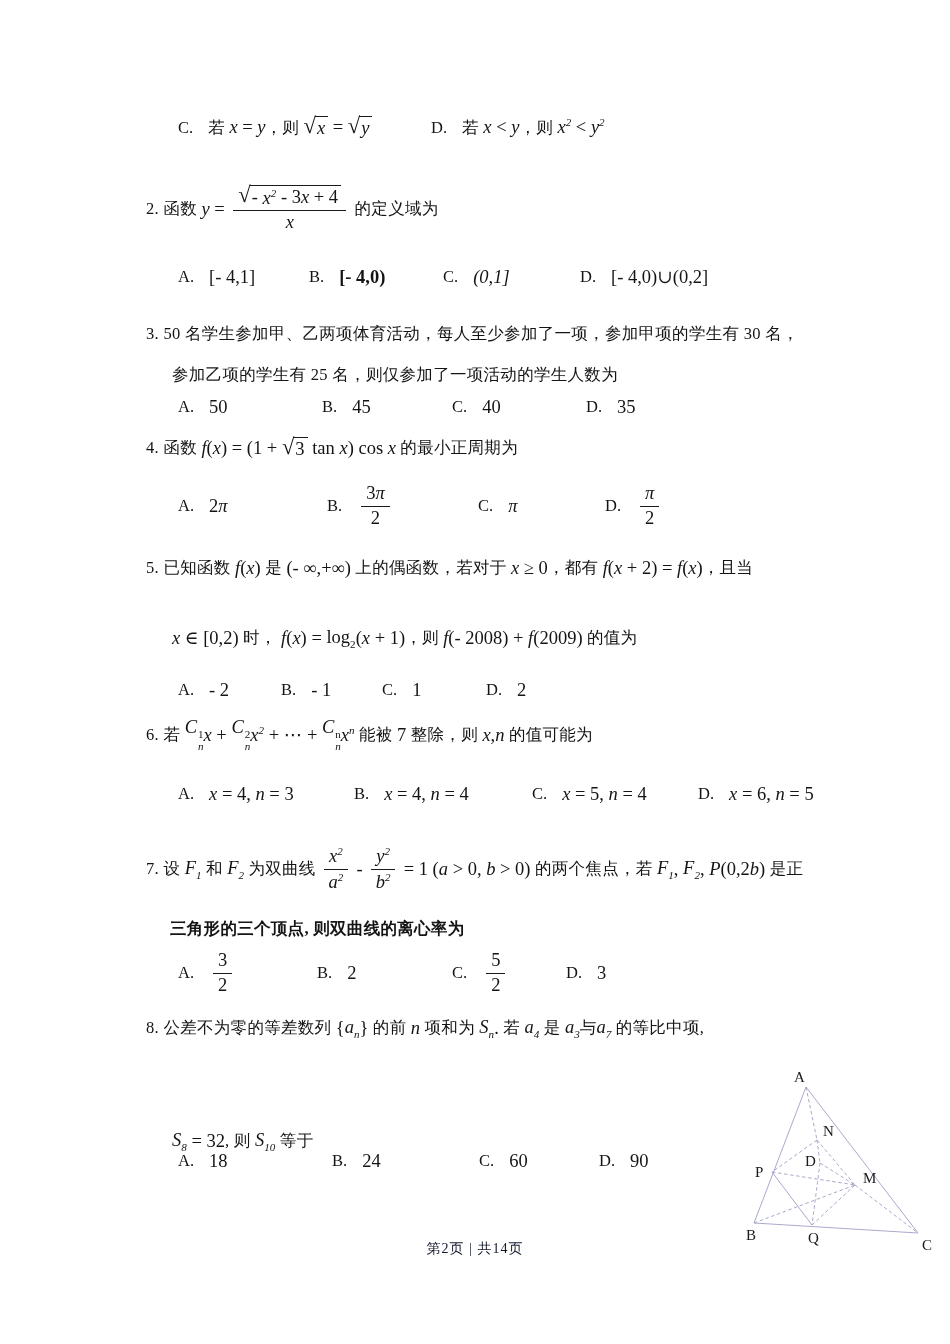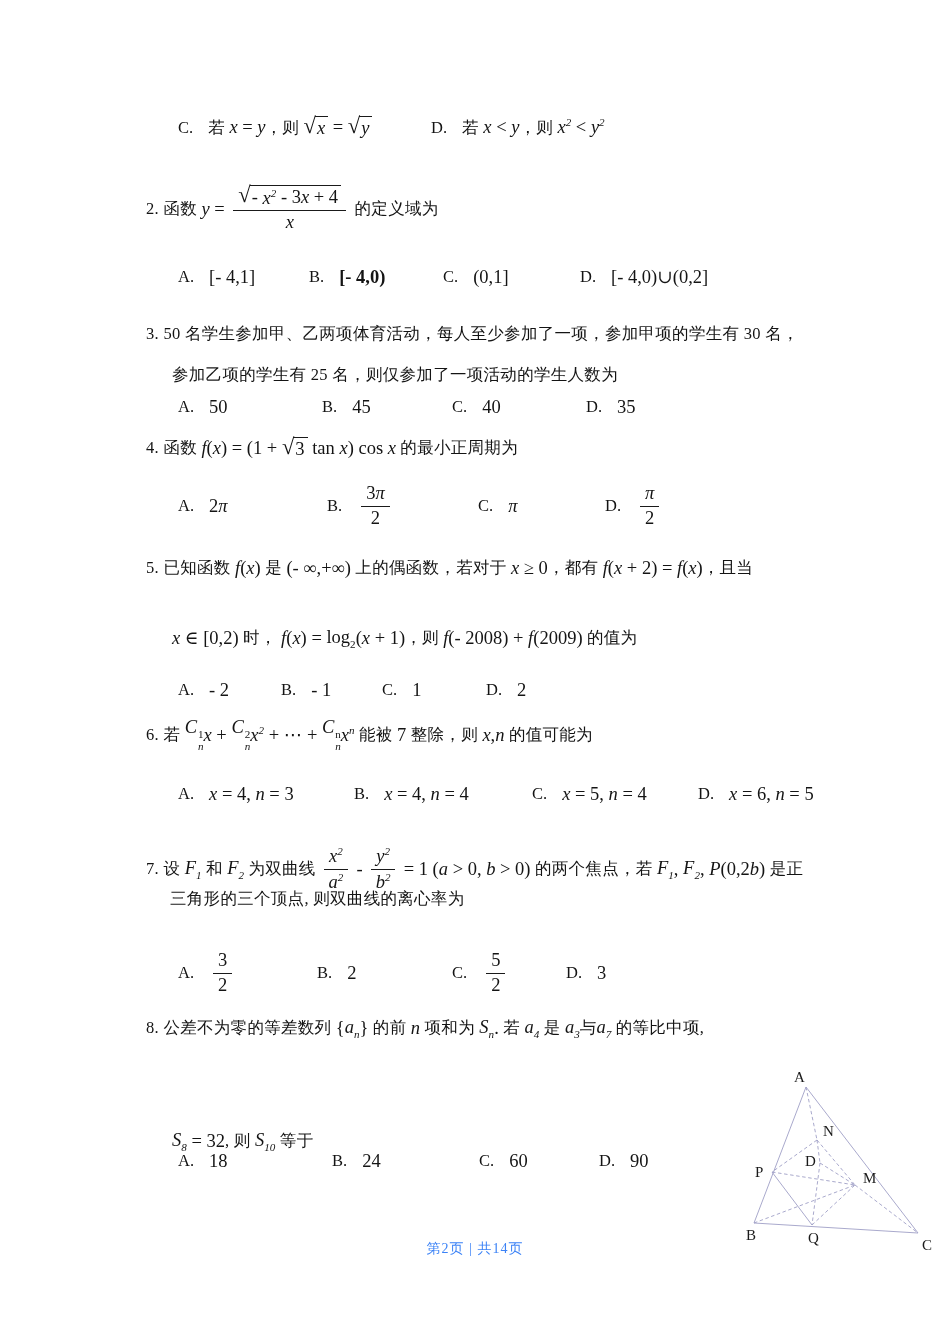--- a/index.html
+++ b/index.html
@@ -16,21 +16,21 @@
   .supsub span:first-child{font-style:normal;}
   .frac{display:inline-flex;flex-direction:column;align-items:center;line-height:1.15;margin:0 4px;}
   .frac .num{border-bottom:1.4px solid #1a1a1a;padding:0 5px 1px;display:inline-flex;align-items:center;white-space:pre;}
   .frac .den{padding-top:1px;display:inline-flex;align-items:center;white-space:pre;}
   .sqrt{display:inline-flex;align-items:flex-start;}
   .sqrt .sign{font-size:1.22em;line-height:1;margin-right:-1px;transform:translateY(-1px);}
   .sqrt .rad{border-top:1.4px solid #1a1a1a;padding:1px 3px 0 2px;display:inline-flex;align-items:center;white-space:pre;}
   .opts{position:absolute;display:grid;align-items:center;}
   .opt{display:flex;align-items:center;white-space:pre;}
   .optlab{font-size:16.5px;margin-right:15px;}
-  .footer{position:absolute;left:0;width:100%;text-align:center;font-size:14px;color:#3b82f6;letter-spacing:1px;}
+  .footer{position:absolute;left:0;width:100%;text-align:center;font-size:14px;color:#0f172a;letter-spacing:1px;}
   svg.fig{position:absolute;overflow:visible;}
   svg.fig text{font-family:"Liberation Serif","DejaVu Serif",serif;font-size:15px;fill:#1a1a1a;}
   
   .c-q1{grid-template-columns:253px auto;}
   .c-q2{grid-template-columns:131px 134px 137px auto;}
   .c-q3{grid-template-columns:144px 130px 134px auto;}
   .c-q4{grid-template-columns:149px 151px 127px auto;}
   .c-q5{grid-template-columns:103px 101px 104px auto;}
   .c-q6{grid-template-columns:176px 178px 166px auto;}
   .c-q7{grid-template-columns:139px 135px 114px auto;}
@@ -43,21 +43,21 @@
 
   <div class="opts c-q1" style="top:116px;left:178px;">
       <div class="opt"><span class="optlab">C.</span><span class="optbody" style="display: inline-flex; align-items: center; white-space: pre;"><span class="cn">若 </span><span class="mi">x</span><span class="mu"> = </span><span class="mi">y</span><span class="cn">，则 </span><span class="sqrt mu"><span class="sign">√</span><span class="rad"><span class="mi">x</span></span></span><span class="mu"> = </span><span class="sqrt mu"><span class="sign">√</span><span class="rad"><span class="mi">y</span></span></span></span></div>
       <div class="opt"><span class="optlab">D.</span><span class="optbody" style="display: inline-flex; align-items: center; white-space: pre;"><span class="cn">若 </span><span class="mi">x</span><span class="mu"> &lt; </span><span class="mi">y</span><span class="cn">，则 </span><span class="mi">x<sup>2</sup></span><span class="mu"> &lt; </span><span class="mi">y<sup>2</sup></span></span></div>
     </div>
 
   <div class="line" style="top:176px;left:146px;height:66px;"><span class="cn">2. 函数 </span><span class="mi">y</span><span class="mu"> = </span><span class="frac mu"><span class="num"><span class="sqrt mu"><span class="sign">√</span><span class="rad"><span class="mu">- </span><span class="mi">x<sup>2</sup></span><span class="mu"> - 3</span><span class="mi">x</span><span class="mu"> + 4</span></span></span></span><span class="den"><span class="mi">x</span></span></span><span class="cn"> 的定义域为</span></div>
   <div class="opts c-q2" style="top:262px;left:178px;height:30px;">
       <div class="opt"><span class="optlab">A.</span><span class="optbody" style="display: inline-flex; align-items: flex-start; white-space: pre;"><span class="mu">[- 4,1]</span></span></div>
       <div class="opt"><span class="optlab">B.</span><span class="optbody" style="display: inline-flex; align-items: center; white-space: pre; font-weight: bold;"><span class="mu">[- 4,0)</span></span></div>
-      <div class="opt"><span class="optlab">C.</span><span class="optbody" style="display: inline-flex; align-items: center; white-space: pre;"><span class="mu">(0,1]</span></span></div>
+      <div class="opt"><span class="optlab">C.</span><span class="optbody" style="display: inline-flex; align-items: center; white-space: pre; font-style: italic;"><span class="mu">(0,1]</span></span></div>
       <div class="opt"><span class="optlab">D.</span><span class="optbody" style="display: inline-flex; align-items: center; white-space: pre;"><span class="mu">[- 4,0)∪(0,2]</span></span></div>
     </div>
 
   <div class="line" style="top:323px;left:146px;text-align:right;"><span class="cn">3. 50 名学生参加甲、乙两项体育活动，每人至少参加了一项，参加甲项的学生有 30 名，</span></div>
   <div class="line" style="top:364px;left:172px;"><span class="cn">参加乙项的学生有 25 名，则仅参加了一项活动的学生人数为</span></div>
   <div class="opts c-q3" style="top:394px;left:178px;height:26px;">
       <div class="opt"><span class="optlab">A.</span><span class="optbody" style="display: inline-flex; align-items: center; white-space: pre;"><span class="mu">50</span></span></div>
       <div class="opt"><span class="optlab">B.</span><span class="optbody" style="display: inline-flex; align-items: center; white-space: pre;"><span class="mu">45</span></span></div>
       <div class="opt"><span class="optlab">C.</span><span class="optbody" style="display: inline-flex; align-items: center; white-space: pre;"><span class="mu">40</span></span></div>
       <div class="opt"><span class="optlab">D.</span><span class="optbody" style="display: inline-flex; align-items: center; white-space: pre;"><span class="mu">35</span></span></div>
@@ -82,21 +82,21 @@
 
   <div class="line" style="top:716px;left:146px;height:38px;"><span class="cn">6. 若 </span><span class="mi">C<span class="supsub"><span>1</span><span>n</span></span></span><span class="mi">x</span><span class="mu"> + </span><span class="mi">C<span class="supsub"><span>2</span><span>n</span></span></span><span class="mi">x<sup>2</sup></span><span class="mu"> + ⋯ + </span><span class="mi">C<span class="supsub"><span>n</span><span>n</span></span></span><span class="mi">x<sup>n</sup></span><span class="cn"> 能被 </span><span class="mu">7</span><span class="cn"> 整除，则 </span><span class="mi">x</span><span class="mu">,</span><span class="mi">n</span><span class="cn"> 的值可能为</span></div>
   <div class="opts c-q6" style="top:778px;left:178px;height:32px;">
       <div class="opt"><span class="optlab">A.</span><span class="optbody" style="display: inline-flex; align-items: center; white-space: pre;"><span class="mi">x</span><span class="mu"> = 4, </span><span class="mi">n</span><span class="mu"> = 3</span></span></div>
       <div class="opt"><span class="optlab">B.</span><span class="optbody" style="display: inline-flex; align-items: center; white-space: pre;"><span class="mi">x</span><span class="mu"> = 4, </span><span class="mi">n</span><span class="mu"> = 4</span></span></div>
       <div class="opt"><span class="optlab">C.</span><span class="optbody" style="display: inline-flex; align-items: center; white-space: pre;"><span class="mi">x</span><span class="mu"> = 5, </span><span class="mi">n</span><span class="mu"> = 4</span></span></div>
       <div class="opt"><span class="optlab">D.</span><span class="optbody" style="display: inline-flex; align-items: center; white-space: pre;"><span class="mi">x</span><span class="mu"> = 6, </span><span class="mi">n</span><span class="mu"> = 5</span></span></div>
     </div>
 
   <div class="line" style="top:838px;left:146px;height:62px;"><span class="cn">7. 设 </span><span class="mi">F<sub>1</sub></span><span class="cn"> 和 </span><span class="mi">F<sub>2</sub></span><span class="cn"> 为双曲线 </span><span class="frac mu"><span class="num"><span class="mi">x<sup>2</sup></span></span><span class="den"><span class="mi">a<sup>2</sup></span></span></span><span class="mu"> - </span><span class="frac mu"><span class="num"><span class="mi">y<sup>2</sup></span></span><span class="den"><span class="mi">b<sup>2</sup></span></span></span><span class="mu"> = 1 (</span><span class="mi">a</span><span class="mu"> &gt; 0, </span><span class="mi">b</span><span class="mu"> &gt; 0)</span><span class="cn"> 的两个焦点，若 </span><span class="mi">F<sub>1</sub></span><span class="mu">, </span><span class="mi">F<sub>2</sub></span><span class="mu">, </span><span class="mi">P</span><span class="mu">(0,2</span><span class="mi">b</span><span class="mu">)</span><span class="cn"> 是正</span></div>
-  <div class="line" style="top:888px;left:170px;"><span class="cn">三角形的三个顶点, 则双曲线的离心率为</span></div>
+  <div class="line" style="top:918px;left:170px;font-weight:bold;"><span class="cn">三角形的三个顶点, 则双曲线的离心率为</span></div>
   <div class="opts c-q7" style="top:946px;left:178px;height:54px;">
       <div class="opt"><span class="optlab">A.</span><span class="optbody" style="display: inline-flex; align-items: center; white-space: pre;"><span class="frac mu"><span class="num"><span class="mu">3</span></span><span class="den"><span class="mu">2</span></span></span></span></div>
       <div class="opt"><span class="optlab">B.</span><span class="optbody" style="display: inline-flex; align-items: center; white-space: pre;"><span class="mu">2</span></span></div>
       <div class="opt"><span class="optlab">C.</span><span class="optbody" style="display: inline-flex; align-items: center; white-space: pre;"><span class="frac mu"><span class="num"><span class="mu">5</span></span><span class="den"><span class="mu">2</span></span></span></span></div>
       <div class="opt"><span class="optlab">D.</span><span class="optbody" style="display: inline-flex; align-items: center; white-space: pre;"><span class="mu">3</span></span></div>
     </div>
 
   <div class="line" style="top:1006px;left:146px;height:44px;"><span class="cn">8. 公差不为零的等差数列 </span><span class="mu">{</span><span class="mi">a<sub>n</sub></span><span class="mu">}</span><span class="cn"> 的前 </span><span class="mi">n</span><span class="cn"> 项和为 </span><span class="mi">S<sub>n</sub></span><span class="mu">.</span><span class="cn"> 若 </span><span class="mi">a<sub>4</sub></span><span class="cn"> 是 </span><span class="mi">a<sub>3</sub></span><span class="cn">与</span><span class="mi">a<sub>7</sub></span><span class="cn"> 的等比中项,</span></div>
   <div class="line" style="top:1124px;left:172px;height:34px;"><span class="mi">S<sub>8</sub></span><span class="mu"> = 32</span><span class="cn">, 则 </span><span class="mi">S<sub>10</sub></span><span class="cn"> 等于</span></div>
   <div class="opts c-q8" style="top:1148px;left:178px;height:26px;">

